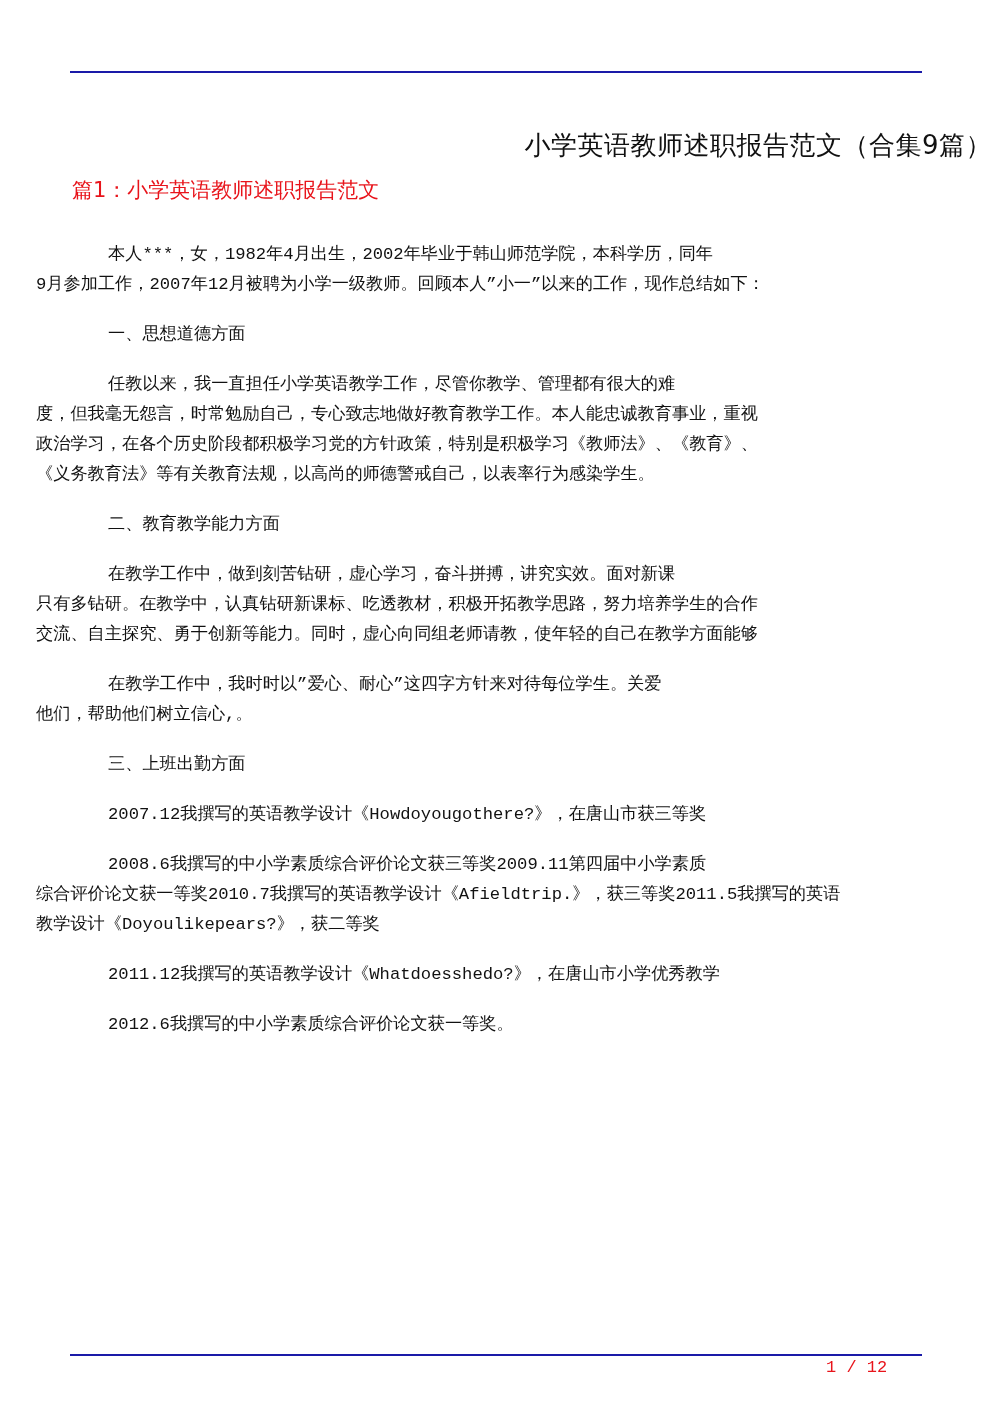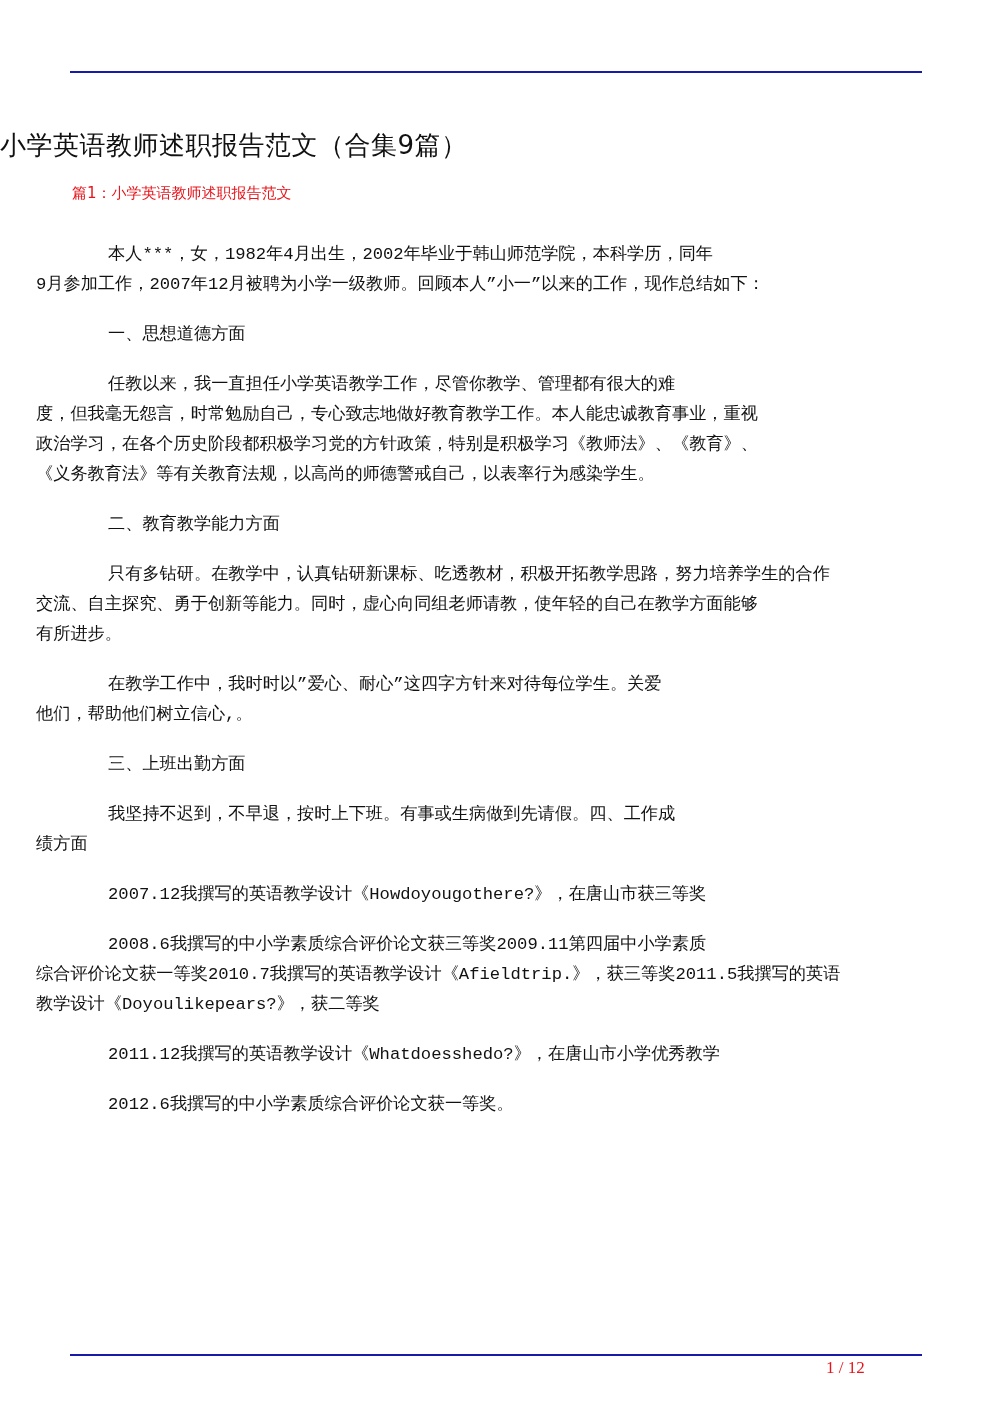--- a/index.html
+++ b/index.html
@@ -1,29 +1,29 @@
 <!DOCTYPE html>
 <html><head>
 <meta charset="utf-8">
 <style>
   html, body { margin: 0; padding: 0; background: #ffffff; }
   body { width: 992px; height: 1403px; position: relative; overflow: hidden;
          font-family: "DejaVu Sans", "Liberation Sans", sans-serif; color: #111; }
   .rule { position: absolute; left: 70px; width: 852px; height: 2px; background: #1a1aa8; }
   .rule.top { top: 71px; }
   .rule.bottom { top: 1354px; }
-  .title { position: absolute; top: 128px; left: 0; width: 992px; text-align: left;
+  .title { position: absolute; top: 128px; left: 0; width: 992px; text-align: right;
            font-size: 26px; color: #111; letter-spacing: 0.5px; }
-  .section-head { position: absolute; top: 184px; left: 72px; font-size: 15px; color: #e8141b; }
+  .section-head { position: absolute; top: 176px; left: 72px; font-size: 21px; color: #e8141b; }
   .body { position: absolute; top: 240px; left: 72px; width: 842px; font-size: 17.2px; line-height: 30px; }
   .p { margin: 0 0 20px 0; text-indent: 36px; white-space: normal; font-family: Liberation Mono, monospace; }
   .p .l { display: block; }
   .p .l + .l { text-indent: 0; margin-left: -36px; }
   .page-num { position: absolute; top: 1358px; left: 826px; font-size: 17px; color: #e8141b;
-              font-family: Liberation Serif, serif; }
+              font-family: Liberation Mono, monospace; }
 </style>
 </head>
 <body>
 
 <div class="rule top"></div>
 <div class="title">小学英语教师述职报告范文（合集9篇）</div>
 <div class="section-head">篇1：小学英语教师述职报告范文</div>
 
 <div class="body" id="body">
     <div class="p">
@@ -36,34 +36,30 @@
     <div class="p">
       <span class="l">任教以来，我一直担任小学英语教学工作，尽管你教学、管理都有很大的难</span>
       <span class="l">度，但我毫无怨言，时常勉励自己，专心致志地做好教育教学工作。本人能忠诚教育事业，重视</span>
       <span class="l">政治学习，在各个历史阶段都积极学习党的方针政策，特别是积极学习《教师法》、《教育》、</span>
       <span class="l">《义务教育法》等有关教育法规，以高尚的师德警戒自己，以表率行为感染学生。</span>
     </div>
     <div class="p">
       <span class="l">二、教育教学能力方面</span>
     </div>
     <div class="p">
+      <span class="l">在教学工作中，做到刻苦钻研，虚心学习，奋斗拼搏，讲究实效。面对新课</span>
       <span class="l">只有多钻研。在教学中，认真钻研新课标、吃透教材，积极开拓教学思路，努力培养学生的合作</span>
       <span class="l">交流、自主探究、勇于创新等能力。同时，虚心向同组老师请教，使年轻的自己在教学方面能够</span>
-      <span class="l">有所进步。</span>
     </div>
     <div class="p">
       <span class="l">在教学工作中，我时时以”爱心、耐心”这四字方针来对待每位学生。关爱</span>
       <span class="l">他们，帮助他们树立信心,。</span>
     </div>
     <div class="p">
       <span class="l">三、上班出勤方面</span>
-    </div>
-    <div class="p">
-      <span class="l">我坚持不迟到，不早退，按时上下班。有事或生病做到先请假。四、工作成</span>
-      <span class="l">绩方面</span>
     </div>
     <div class="p">
       <span class="l">2007.12我撰写的英语教学设计《Howdoyougothere?》，在唐山市获三等奖</span>
     </div>
     <div class="p">
       <span class="l">2008.6我撰写的中小学素质综合评价论文获三等奖2009.11第四届中小学素质</span>
       <span class="l">综合评价论文获一等奖2010.7我撰写的英语教学设计《Afieldtrip.》，获三等奖2011.5我撰写的英语</span>
       <span class="l">教学设计《Doyoulikepears?》，获二等奖</span>
     </div>
     <div class="p">

